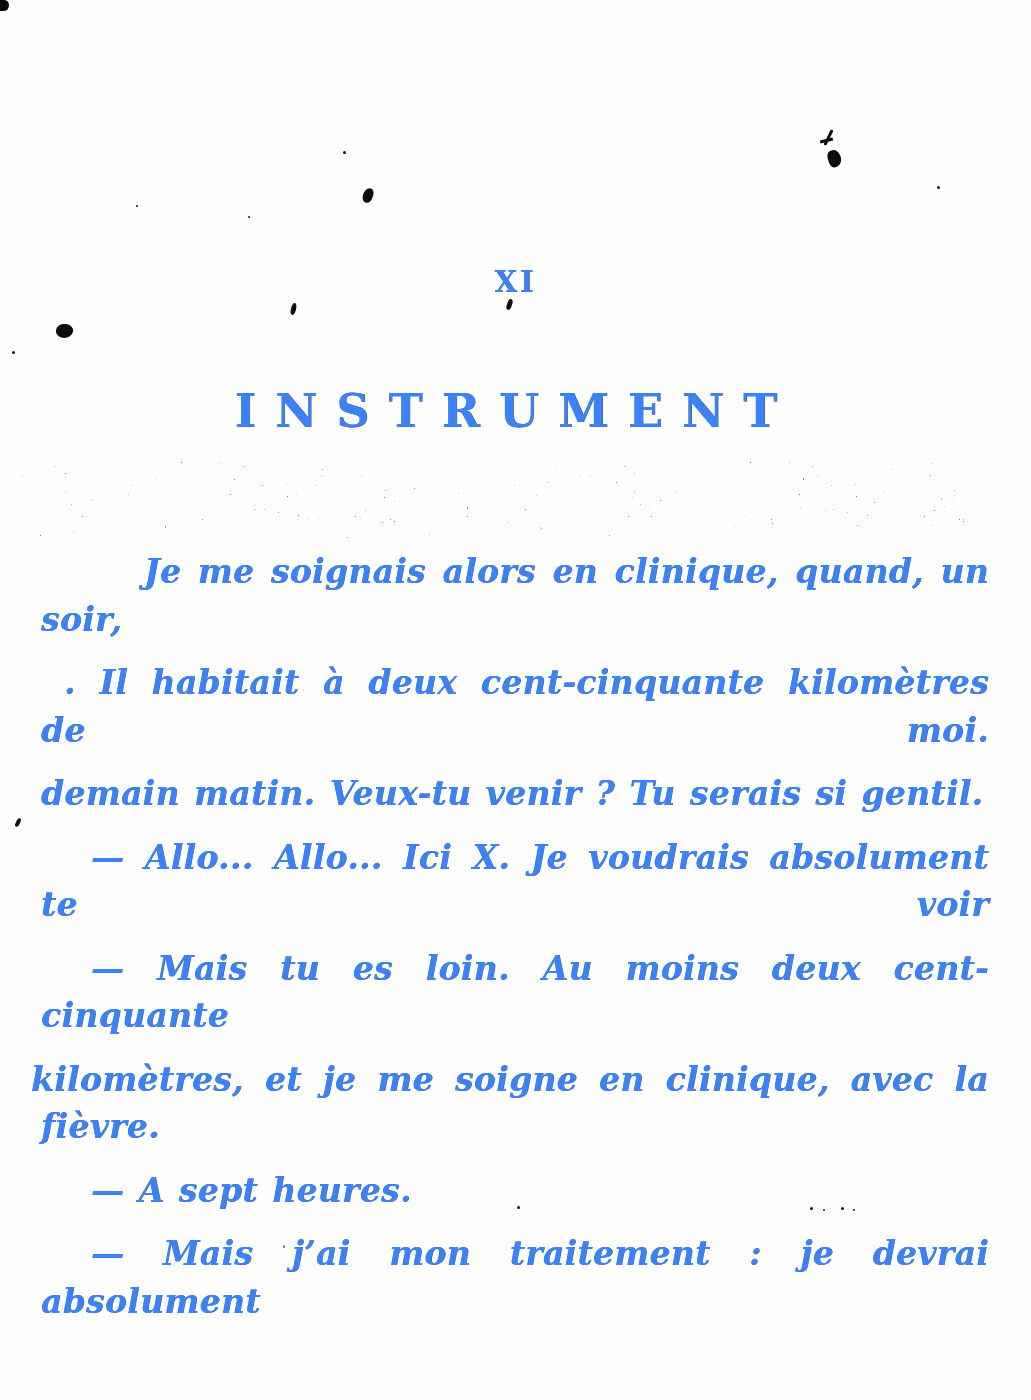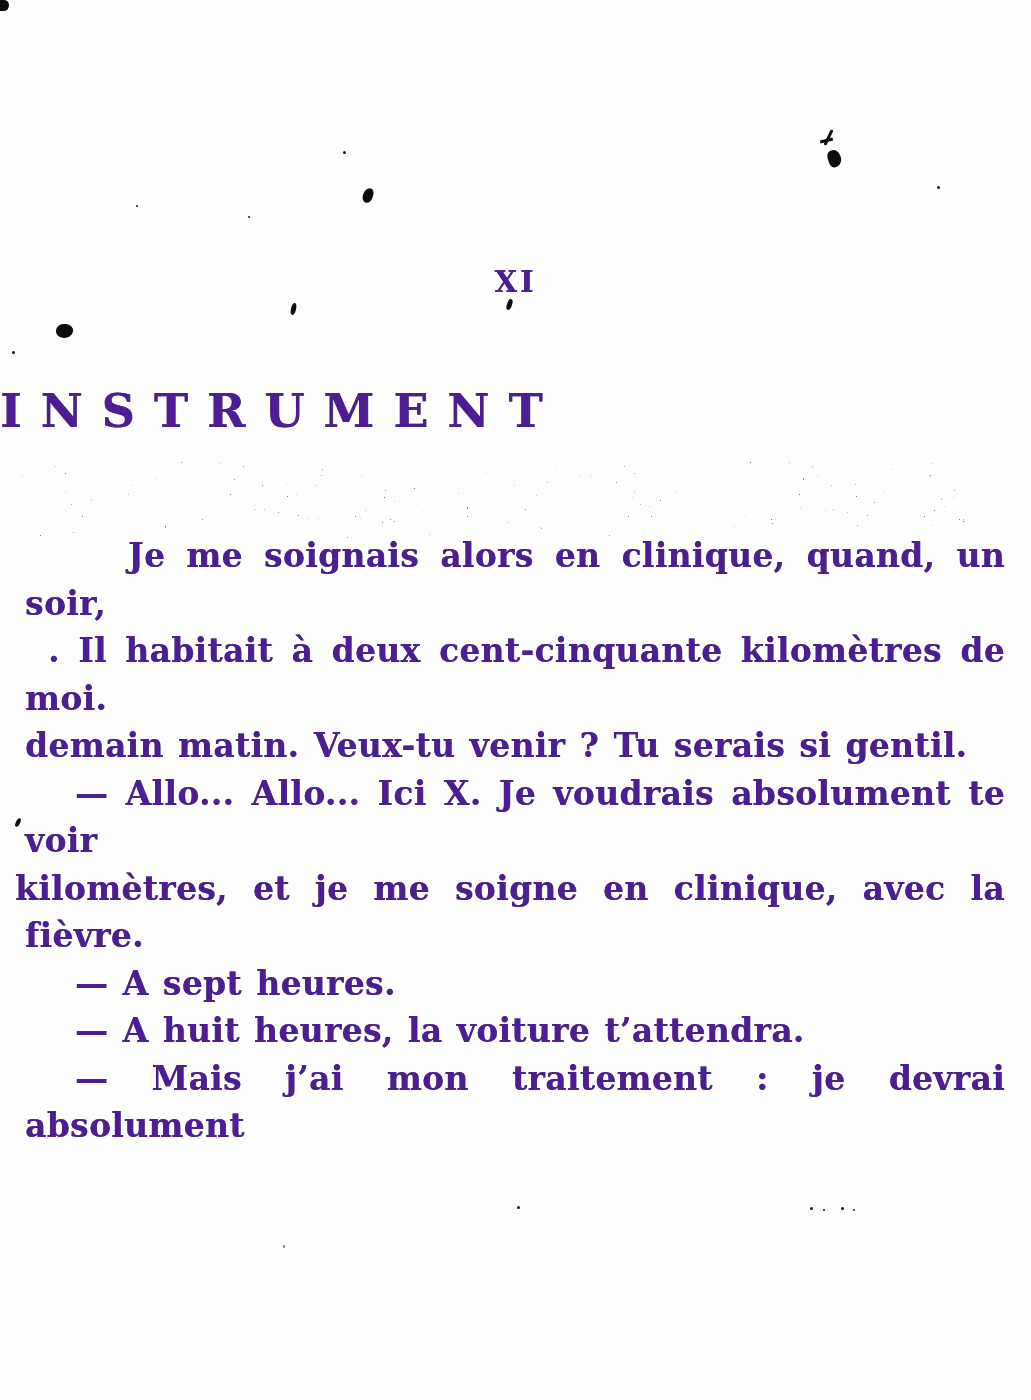--- a/index.html
+++ b/index.html
@@ -4,57 +4,58 @@
 <style>
   html, body { margin: 0; padding: 0; background: #e8e8e6; }
   .page {
     position: relative;
     width: 1031px;
     height: 1400px;
     margin: 0 auto;
     background: #fdfdfc;
     overflow: hidden;
     font-family: "DejaVu Serif", "Liberation Serif", serif;
-    color: #4c1d95;
+    color: #3b82f6;
   }
   
   .chapter-number {
     position: absolute;
     top: 268px; left: 0; right: 0;
     text-align: center;
     font-size: 29px;
     font-weight: bold;
     letter-spacing: 3px;
     line-height: 1;
     text-shadow: 0.3px 0.3px 0.5px rgba(10,10,10,0.7);
   }
   .chapter-title {
     position: absolute;
     top: 388px; left: 0; right: 0;
     margin: 0;
+    text-align: center;
     font-size: 46px;
     font-weight: bold;
     letter-spacing: 19px;
     line-height: 1;
     text-shadow: 0.4px 0.4px 0.6px rgba(10,10,10,0.7);
   }
   
   .body-text {
     position: absolute;
     top: 532px;
     left: 25px;
     width: 980px;
     font-size: 33px;
     font-weight: bold;
     line-height: 47.5px;
     word-spacing: 2.5px;
     letter-spacing: 0.3px;
     text-shadow: 0.3px 0.3px 0.5px rgba(10,10,10,0.65);
   }
-  .line { margin: 0; }
+  .line { margin: 16px; font-style: italic; }
   .just    { text-align: justify; text-align-last: justify; }
   .ind-par  { text-indent: 103px; }
   .ind-dot  { text-indent: 23px; }
   .ind-dot2 { text-indent: 10px; }
   .ind-dash { text-indent: 50px; }
   .neg      { text-indent: -10px; }
   
   .noise { position: absolute; pointer-events: none; }
   .ink   { position: absolute; background: #0d0d0d; }
   .dot   { position: absolute; background: #161616; width: 3px; height: 3px; border-radius: 50%; }
@@ -111,20 +112,20 @@
   <div class="dot" style="left:283px; top:1245px; width:2px; height:3px; opacity:.6;"></div>
 
   <div class="chapter-number">XI</div>
   <h1 class="chapter-title">INSTRUMENT</h1>
 
   <div class="body-text">
     <p class="line ind-par just">Je me soignais alors en clinique, quand, un soir,</p>
     <p class="line ind-dot just">. Il habitait à deux cent-cinquante kilomètres de moi.</p>
     <p class="line">demain matin. Veux-tu venir ? Tu serais si gentil.</p>
     <p class="line ind-dash just">— Allo... Allo... Ici X. Je voudrais absolument te voir</p>
+    <p class="line ind-dash just">— Mais tu es loin. Au moins deux cent-cinquante</p>
     <p class="line neg just">kilomètres, et je me soigne en clinique, avec la fièvre.</p>
     <p class="line ind-dash">— A sept heures.</p>
-    <p class="line ind-dash">— A huit heures, la voiture t’attendra.</p>
     <p class="line ind-dash just">— Mais j’ai mon traitement : je devrai absolument</p>
 
   </div>
 
 </div>
 
 </body></html>

